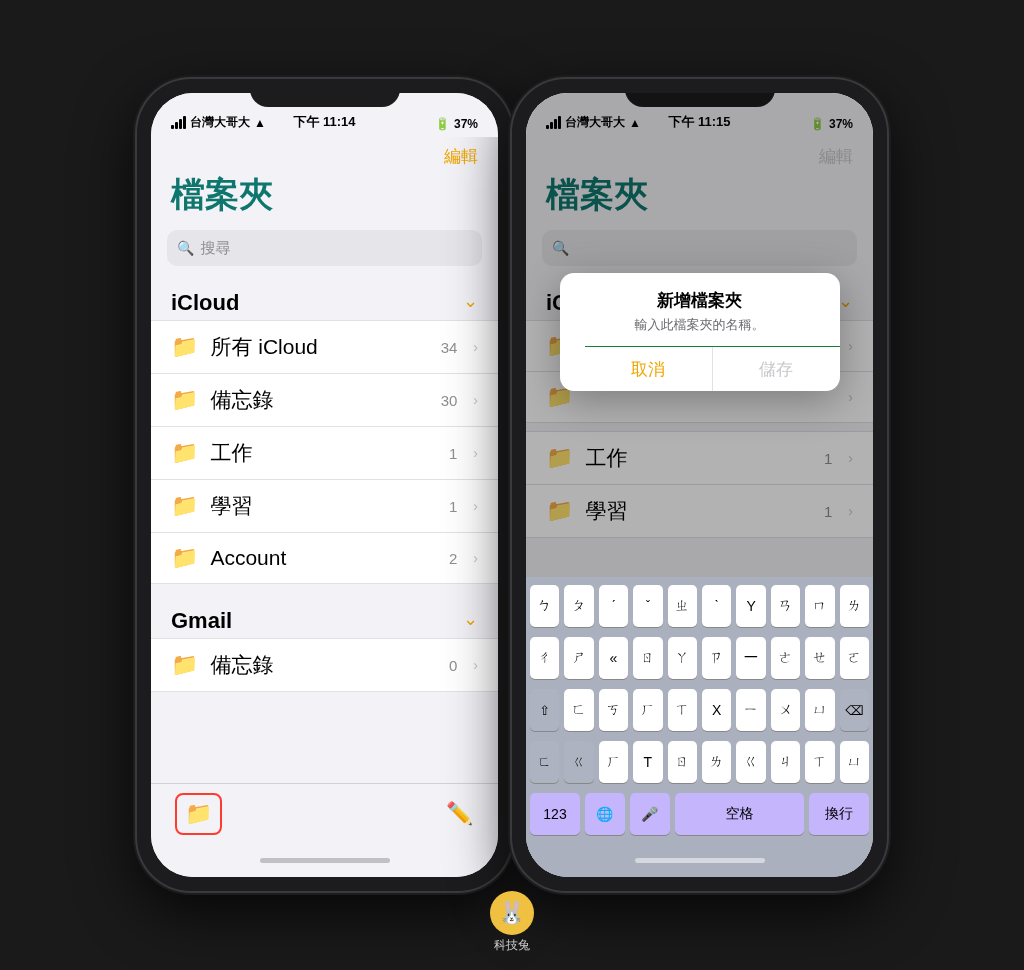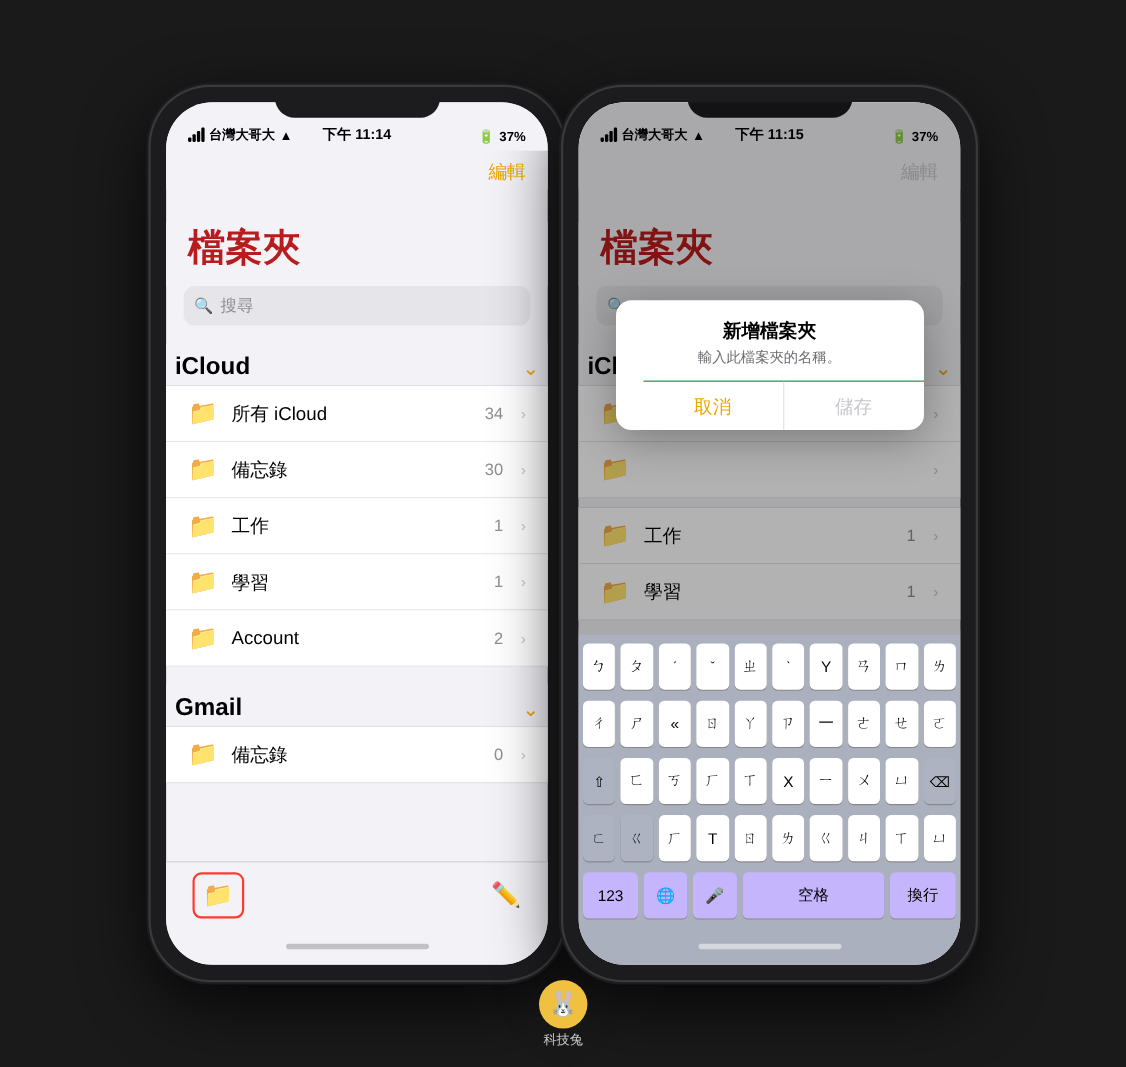--- a/index.html
+++ b/index.html
@@ -136,24 +136,23 @@
 
     .nav-edit {
       color: #f0a500;
       font-size: 17px;
     }
 
     
     .page-title {
       font-size: 34px;
       font-weight: 700;
-      color: #b91c1c;
+      color: #0f766e;
       padding: 0 20px 12px;
       background: #f2f2f7;
-      margin-top: 30px;
     }
 
     
     .search-bar {
       margin: 0 16px 16px;
       background: #e5e5ea;
       border-radius: 10px;
       height: 36px;
       display: flex;
       align-items: center;
@@ -168,22 +167,22 @@
 
     .search-placeholder {
       color: #8e8e93;
       font-size: 15px;
     }
 
     
     .section-header {
       display: flex;
       justify-content: space-between;
-      align-items: flex-end;
-      padding: 8px 8px 4px;
+      align-items: flex-start;
+      padding: 8px 20px 4px;
       background: #f2f2f7;
     }
 
     .section-title {
       font-size: 22px;
       font-weight: 700;
       color: #000;
     }
 
     .section-chevron {
@@ -213,21 +212,21 @@
     }
 
     .folder-icon {
       color: #f0a500;
       font-size: 22px;
       flex-shrink: 0;
     }
 
     .folder-name {
       flex: 1;
-      font-size: 17px;
+      font-size: 21px;
       color: #000;
     }
 
     .folder-count {
       color: #8e8e93;
       font-size: 15px;
     }
 
     .folder-arrow {
       color: #c7c7cc;

